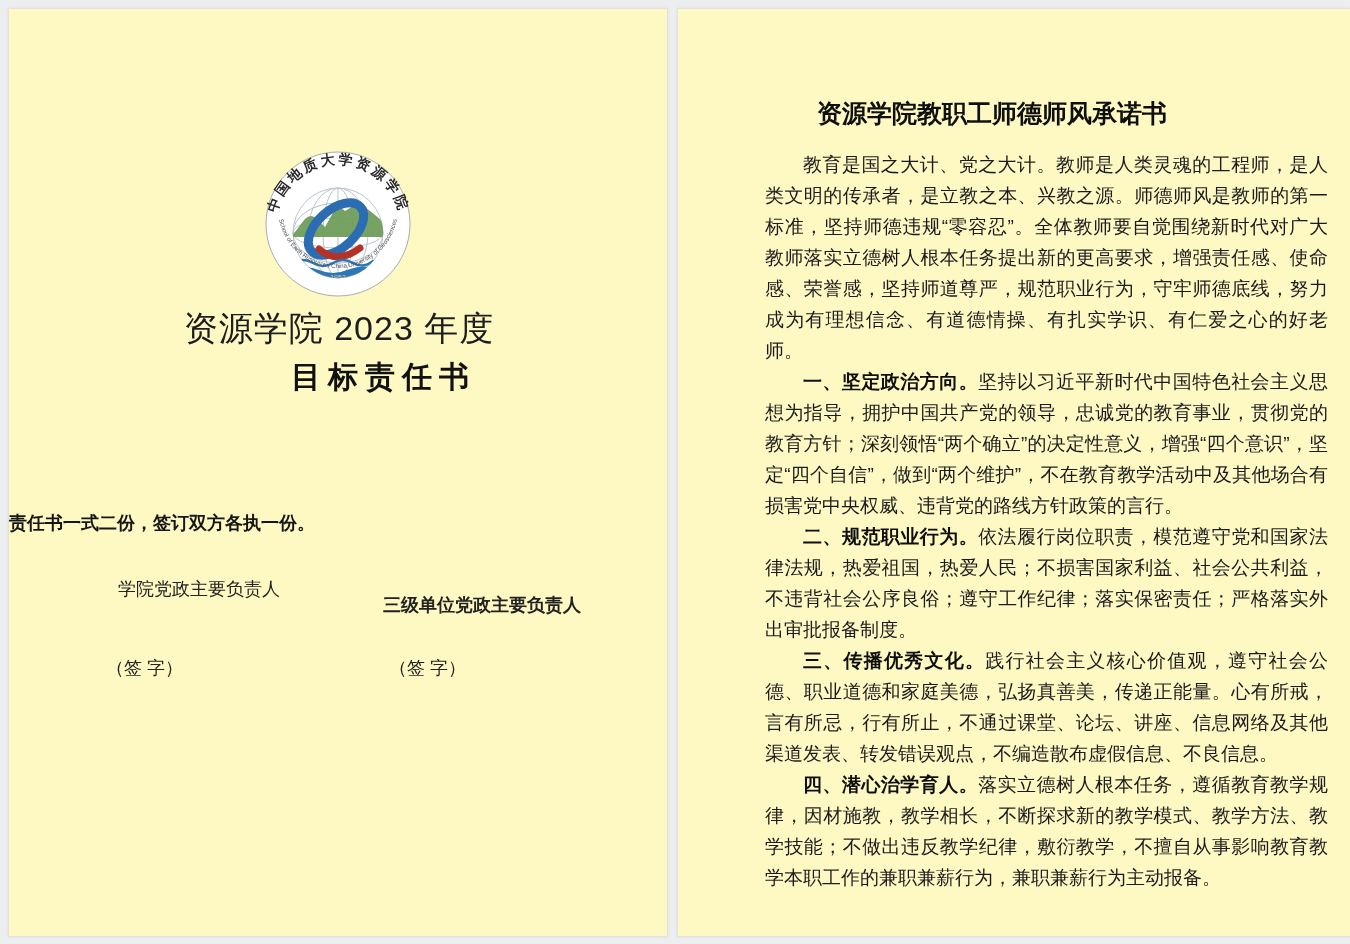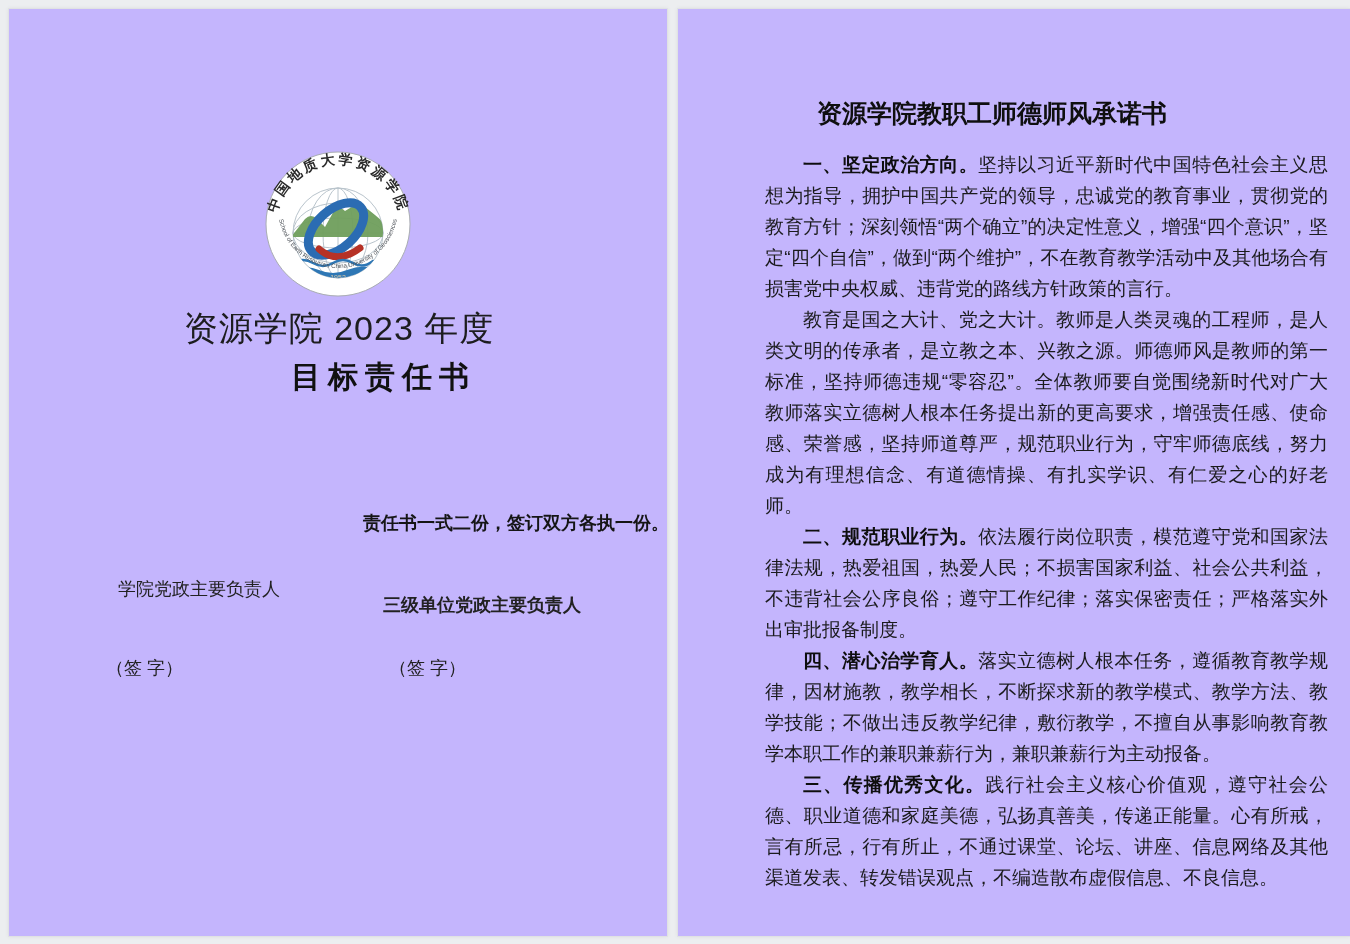--- a/index.html
+++ b/index.html
@@ -5,40 +5,40 @@
   * { margin:0; padding:0; box-sizing:border-box; }
   html,body { width:1350px; height:944px; overflow:hidden; }
   body {
     background:#eceef0;
     font-family:"Liberation Sans","DejaVu Sans",sans-serif;
     color:#1c1c1e;
   }
   .canvas { position:relative; width:1350px; height:944px; }
   .page {
     position:absolute; top:8px; height:929px;
-    background:#c4b5fd; border:1px solid #e0e2e4;
+    background:#fef9c3; border:1px solid #e0e2e4;
     box-shadow:0 0 4px rgba(0,0,0,0.06);
   }
   .page-left  { left:8px;  width:660px; }
   .page-right { left:677px; width:673px; border-right:none; }
 
   
   .logo-wrap { position:absolute; top:140px; left:50%; transform:translateX(-50%); width:154px; height:150px; }
   .cover-title-year {
     position:absolute; top:297px; left:0; width:660px;
     text-align:center; font-size:34px; letter-spacing:1px; color:#1d1d1f;
   }
   .cover-title-main {
     position:absolute; top:348px; left:0; width:660px;
     text-align:center; font-size:30px; font-weight:bold;
     letter-spacing:7px; text-indent:7px; color:#111;margin-left:41px;
   }
   .cover-note {
     position:absolute; top:502px; left:0; width:660px;
-    text-align:right; font-size:18px; font-weight:bold; color:#151515;
+    text-align:left; font-size:18px; font-weight:bold; color:#151515;
   }
   .role-left  { position:absolute; top:568px; left:109px;  font-size:18px; font-weight:500; color:#222; }
   .role-right { position:absolute; top:568px; left:374px; font-size:18px; font-weight:700; color:#222;margin-top:16px; }
   .sign-left  { position:absolute; top:647px; left:97px;  font-size:18px; font-weight:500; color:#222; }
   .sign-right { position:absolute; top:647px; left:380px; font-size:18px; font-weight:500; color:#222; }
 
   
   .commit-title {
     position:absolute; top:88px; left:0; width:628px;
     text-align:center; font-size:25px; font-weight:bold; color:#0f0f0f;
@@ -110,21 +110,21 @@
 
     <div class="role-left">学院党政主要负责人</div>
     <div class="role-right">三级单位党政主要负责人</div>
     <div class="sign-left">（签  字）</div>
     <div class="sign-right">（签  字）</div>
   </div>
 
   <div class="page page-right">
     <h1 class="commit-title">资源学院教职工师德师风承诺书</h1>
     <div class="commit-body" id="commit-body">
+        <p>教育是国之大计、党之大计。教师是人类灵魂的工程师，是人类文明的传承者，是立教之本、兴教之源。师德师风是教师的第一标准，坚持师德违规“零容忍”。全体教师要自觉围绕新时代对广大教师落实立德树人根本任务提出新的更高要求，增强责任感、使命感、荣誉感，坚持师道尊严，规范职业行为，守牢师德底线，努力成为有理想信念、有道德情操、有扎实学识、有仁爱之心的好老师。</p>
         <p><b>一、坚定政治方向。</b>坚持以习近平新时代中国特色社会主义思想为指导，拥护中国共产党的领导，忠诚党的教育事业，贯彻党的教育方针；深刻领悟“两个确立”的决定性意义，增强“四个意识”，坚定“四个自信”，做到“两个维护”，不在教育教学活动中及其他场合有损害党中央权威、违背党的路线方针政策的言行。</p>
-        <p>教育是国之大计、党之大计。教师是人类灵魂的工程师，是人类文明的传承者，是立教之本、兴教之源。师德师风是教师的第一标准，坚持师德违规“零容忍”。全体教师要自觉围绕新时代对广大教师落实立德树人根本任务提出新的更高要求，增强责任感、使命感、荣誉感，坚持师道尊严，规范职业行为，守牢师德底线，努力成为有理想信念、有道德情操、有扎实学识、有仁爱之心的好老师。</p>
         <p><b>二、规范职业行为。</b>依法履行岗位职责，模范遵守党和国家法律法规，热爱祖国，热爱人民；不损害国家利益、社会公共利益，不违背社会公序良俗；遵守工作纪律；落实保密责任；严格落实外出审批报备制度。</p>
+        <p><b>三、传播优秀文化。</b>践行社会主义核心价值观，遵守社会公德、职业道德和家庭美德，弘扬真善美，传递正能量。心有所戒，言有所忌，行有所止，不通过课堂、论坛、讲座、信息网络及其他渠道发表、转发错误观点，不编造散布虚假信息、不良信息。</p>
         <p><b>四、潜心治学育人。</b>落实立德树人根本任务，遵循教育教学规律，因材施教，教学相长，不断探求新的教学模式、教学方法、教学技能；不做出违反教学纪律，敷衍教学，不擅自从事影响教育教学本职工作的兼职兼薪行为，兼职兼薪行为主动报备。</p>
-        <p><b>三、传播优秀文化。</b>践行社会主义核心价值观，遵守社会公德、职业道德和家庭美德，弘扬真善美，传递正能量。心有所戒，言有所忌，行有所止，不通过课堂、论坛、讲座、信息网络及其他渠道发表、转发错误观点，不编造散布虚假信息、不良信息。</p>
       </div>
   </div>
 
 </div>
 
 </body></html>

